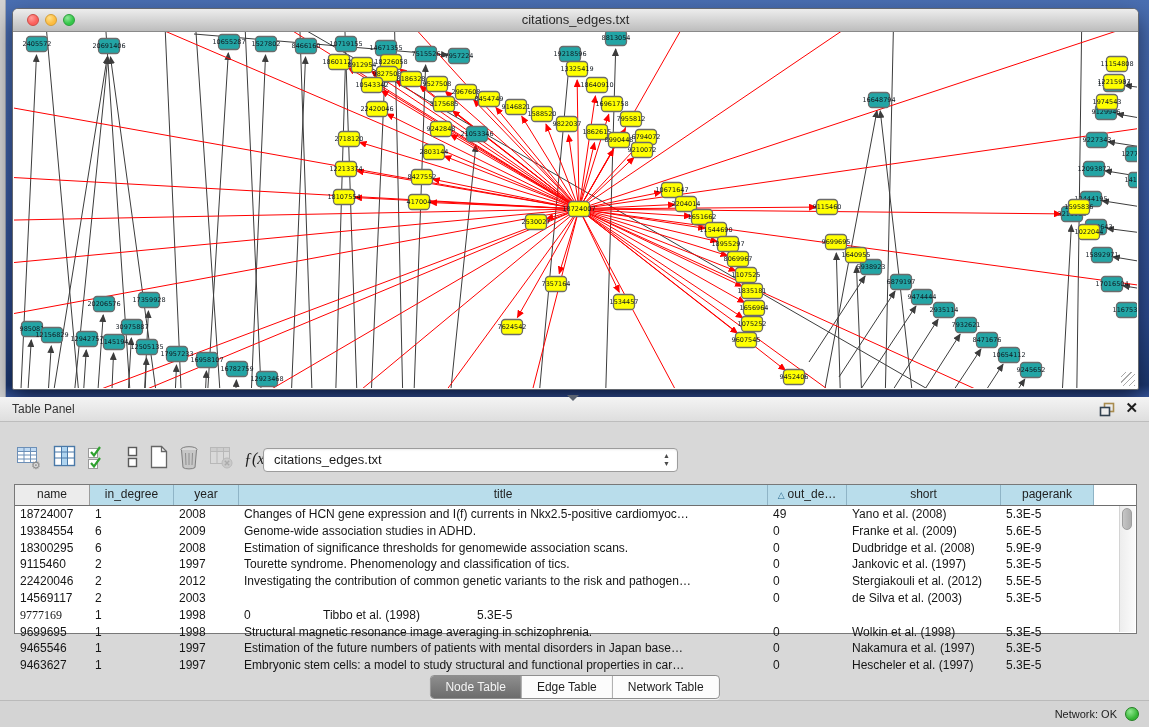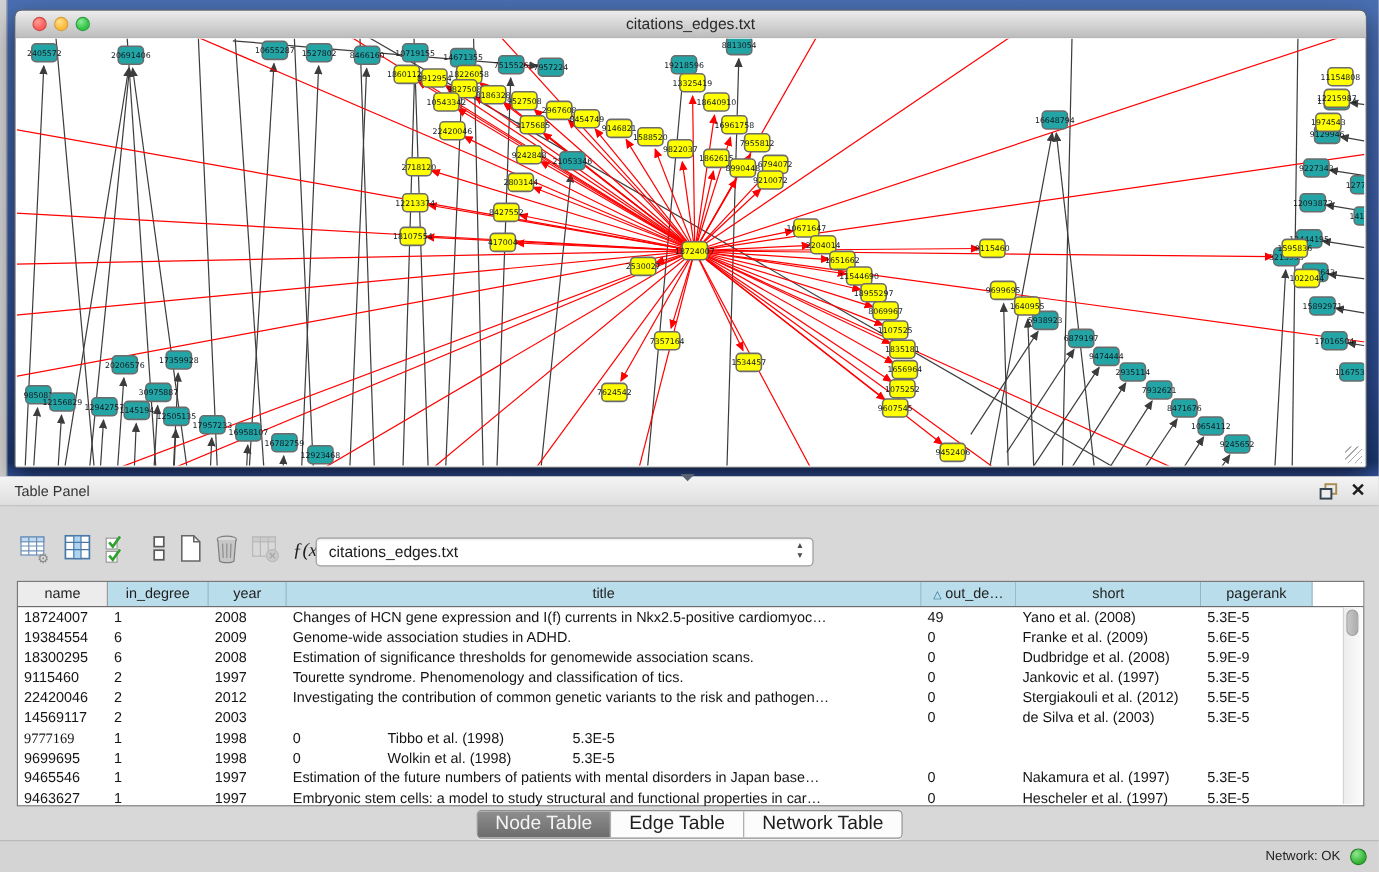--- a/index.html
+++ b/index.html
@@ -37,38 +37,38 @@
   .close-btn{position:absolute;right:11px;top:2px;font-size:15px;font-weight:bold;color:#1C1C1C;cursor:default;}
   
   .panel-body{position:absolute;left:0;top:422px;width:1149px;height:278px;background:#D8D8D8;}
   .tb{position:absolute;top:22px;width:30px;height:30px;}
   .tb svg{position:absolute;left:0;top:0;}
   .combo{position:absolute;left:263px;top:26px;width:415px;height:24px;background:#FFF;
     border:1px solid #9C9C9C;border-radius:4px;box-sizing:border-box;box-shadow:inset 0 1px 2px rgba(0,0,0,.08);}
   .combo-text{position:absolute;left:10px;top:0;line-height:22px;font-size:13px;color:#1B1B1B;}
   .combo-arrows{position:absolute;right:7px;top:3px;display:flex;flex-direction:column;line-height:8px;font-size:7px;color:#4A4A4A;}
   
-  .table-box{position:absolute;left:14px;top:62px;width:1123px;height:188px;background:#FFF;
+  .table-box{position:absolute;left:14px;top:62px;width:1123px;height:150px;background:#FFF;
     border:1px solid #787878;box-sizing:border-box;}
   .thead{display:flex;height:20px;border-bottom:1px solid #6E6E6E;}
   .hc{box-sizing:border-box;border-right:1px solid #8FB4C6;background:#B9DDEB;
     font-size:12px;color:#1F1F1F;text-align:center;line-height:19px;overflow:hidden;white-space:nowrap;}
   .hc.gray{background:#ECECEC;border-right:1px solid #9C9C9C;}
   .hc .sort-tri{font-size:9px;color:#2F6E93;margin-right:3px;}
   .hfill{flex:1;background:#FFF;}
   .trow{display:flex;height:16.8px;font-size:12px;color:#151515;}
   .td{box-sizing:border-box;padding-left:5px;line-height:16.6px;overflow:hidden;white-space:nowrap;}
   .vscroll{position:absolute;top:21px;right:1px;bottom:1px;width:15px;
     background:linear-gradient(90deg,#EDEDED,#FBFBFB);border-left:1px solid #D4D4D4;}
   .vthumb{position:absolute;left:2px;top:2px;width:10px;height:22px;border-radius:5px;
     background:linear-gradient(90deg,#C6C6C6,#ADADAD);border:1px solid #9E9E9E;box-sizing:border-box;}
   
   .seg{position:absolute;top:253px;left:50%;transform:translateX(-50%);display:flex;height:22px;
     border:1px solid #8F8F8F;border-radius:4px;overflow:hidden;background:#FCFCFC;box-shadow:0 1px 0 rgba(255,255,255,.7);}
-  .seg .segbtn{font-family:"Liberation Sans",sans-serif;font-size:16px;color:#1E1E1E;background:transparent;
+  .seg .segbtn{font-family:"Liberation Sans",sans-serif;font-size:12px;color:#1E1E1E;background:transparent;
     border:none;border-right:1px solid #ABABAB;padding:0 15px;line-height:22px;cursor:default;}
   .seg .segbtn:last-child{border-right:none;}
   .seg .segbtn.selected{background:linear-gradient(#8E8E8E,#6C6C6C);color:#F4F4F4;}
   
   .statusbar{position:absolute;left:0;top:700px;width:1149px;height:27px;background:#D4D4D4;border-top:1px solid #BABABA;box-sizing:border-box;}
   .mem-label{position:absolute;right:32px;top:0;font-size:11px;color:#222;line-height:26px;}
   .mem-dot{position:absolute;right:10px;top:6px;width:14px;height:14px;border-radius:50%;
     background:radial-gradient(circle at 35% 30%,#90E890,#35B535 65%);border:1px solid #217F21;box-sizing:border-box;}
 </style>
 </head>
@@ -781,20 +781,21 @@
           <div class="td" style="width: 84px;">1</div>
           <div class="td" style="width: 65px;">1998</div>
           <div class="td" style="width: 79px;">0</div>
           <div class="td" style="width: 154px;">Tibbo et al. (1998)</div>
           <div class="td" style="width: 93px;">5.3E-5</div>
         </div>
         <div class="trow">
           <div class="td" style="width: 75px;">9699695</div>
           <div class="td" style="width: 84px;">1</div>
           <div class="td" style="width: 65px;">1998</div>
+          <div class="td" style="width: 529px;">Structural magnetic resonance image averaging in schizophrenia.</div>
           <div class="td" style="width: 79px;">0</div>
           <div class="td" style="width: 154px;">Wolkin et al. (1998)</div>
           <div class="td" style="width: 93px;">5.3E-5</div>
         </div>
         <div class="trow">
           <div class="td" style="width: 75px;">9465546</div>
           <div class="td" style="width: 84px;">1</div>
           <div class="td" style="width: 65px;">1997</div>
           <div class="td" style="width: 529px;">Estimation of the future numbers of patients with mental disorders in Japan base…</div>
           <div class="td" style="width: 79px;">0</div>

